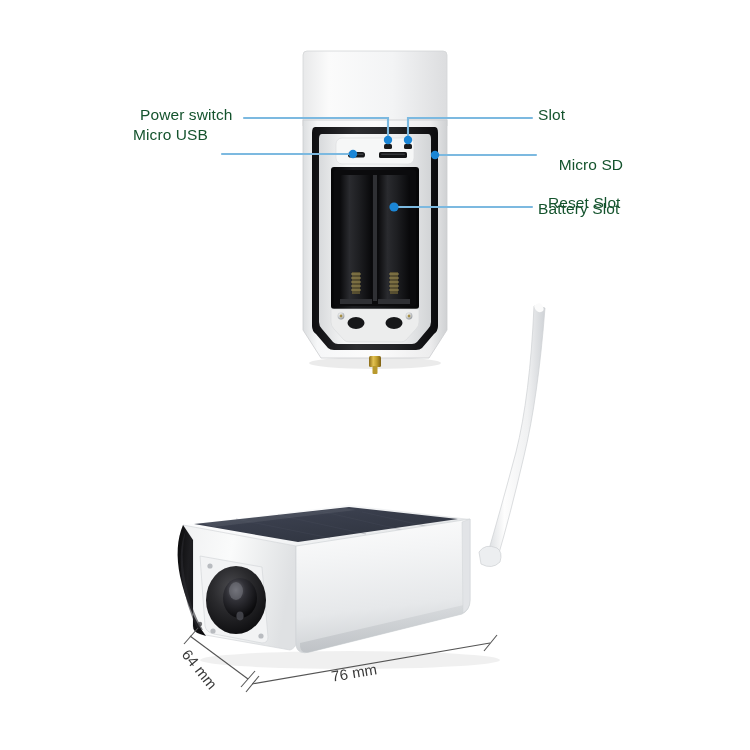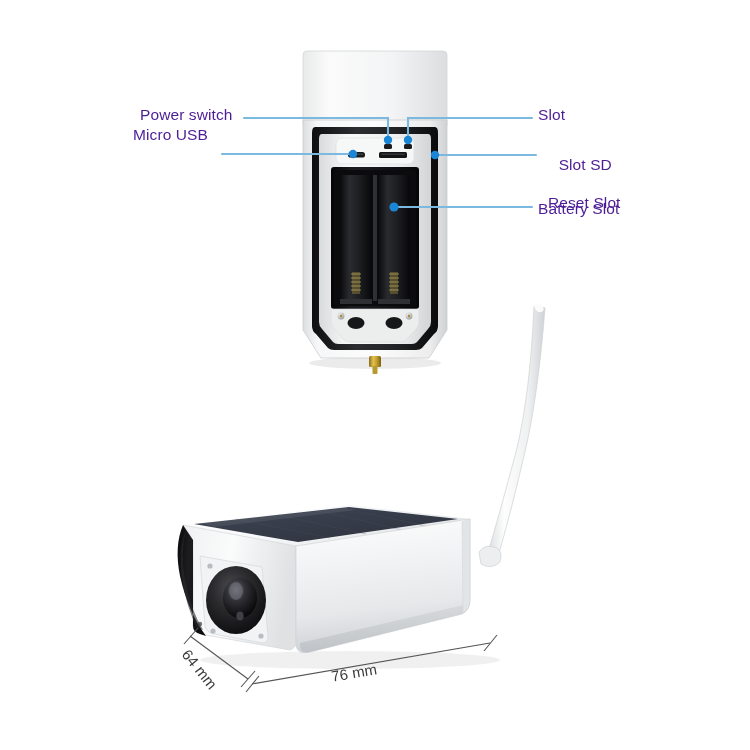--- a/index.html
+++ b/index.html
@@ -19,21 +19,21 @@
     overflow: hidden;
   }
   #art {
     position: absolute;
     left: 0; top: 0;
     width: 750px;
     height: 750px;
   }
   .callout-label {
     position: absolute;
-    color: #4c1d95;
+    color: #14532d;
     font-size: 15.5px;
     line-height: 18px;
     letter-spacing: 0.1px;
     white-space: pre;
     font-family: "Liberation Sans", sans-serif;
   }
   .callout-label.two-line {
     line-height: 19px;
   }
   .callout-label .l2 {
@@ -335,21 +335,21 @@
     </g>
   </svg>
 
   <div class="callout-label" style="left:140px; top:106px;">Power switch</div>
 
   <div class="callout-label" style="left:133px; top:126px;">Micro USB</div>
 
   <div class="callout-label" style="left:538px; top:106px;">Slot</div>
 
   <div class="callout-label two-line" style="left:541px; top:136px;">
-    <span>Slot SD</span>
+    <span>Micro SD</span>
     <span class="l2">Reset Slot</span>
   </div>
 
   <div class="callout-label" style="left:538px; top:200px;">Battery Slot</div>
 
   <div class="dim-label dim-64" style="left:192px; top:646px;">64 mm</div>
 
   <div class="dim-label dim-76" style="left:330px; top:668px;">76 mm</div>
 
 </div>

